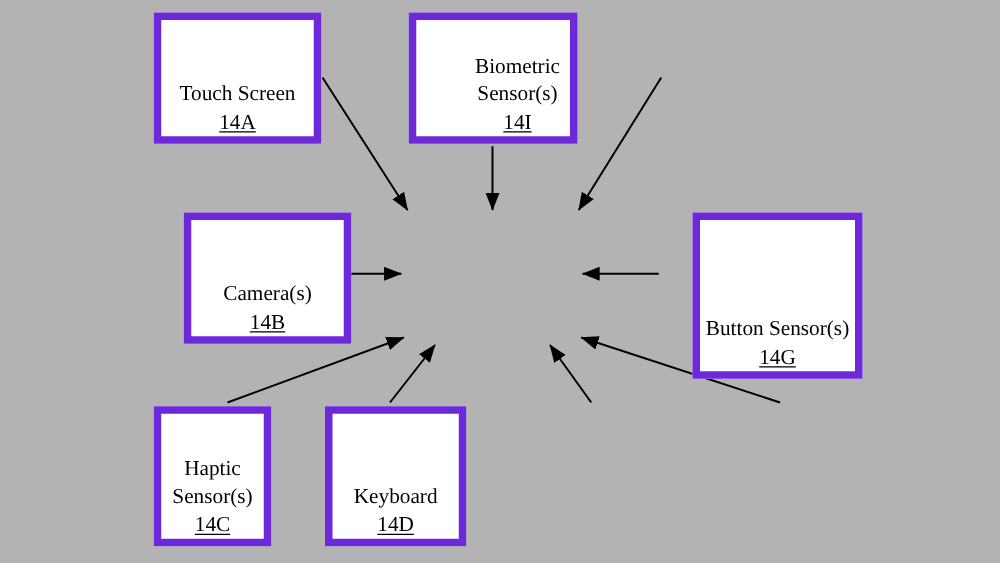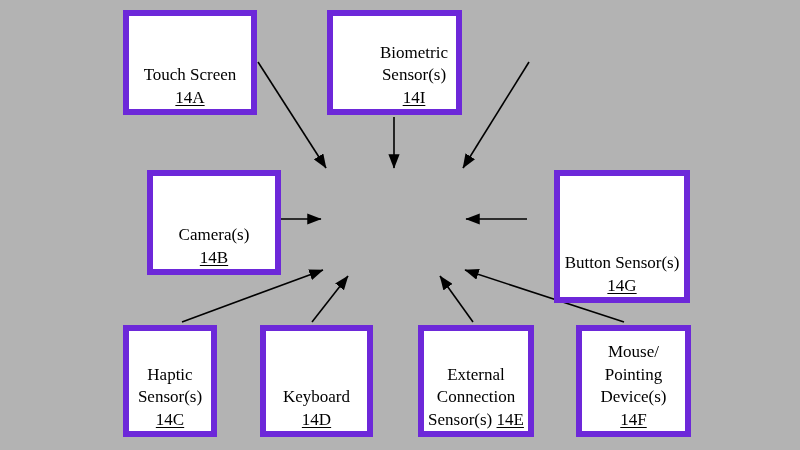--- a/index.html
+++ b/index.html
@@ -80,20 +80,14 @@
   </div>
   <div class="node" style="left: 529px; top: 170px; width: 136px; height: 133px; margin-left: 25px;">
     <span class="label">Button Sensor(s) <br><span class="ref">14G</span></span>
   </div>
   <div class="node" style="left: 123px; top: 325px; width: 94px; height: 112px;">
     <span class="label">Haptic <br>Sensor(s) <br><span class="ref">14C</span></span>
   </div>
   <div class="node" style="left: 260px; top: 325px; width: 113px; height: 112px;">
     <span class="label">Keyboard <br><span class="ref">14D</span></span>
   </div>
-  <div class="node" style="left: 418px; top: 325px; width: 116px; height: 112px;">
-    <span class="label">External <br>Connection <br>Sensor(s) <span class="ref">14E</span></span>
-  </div>
-  <div class="node" style="left: 576px; top: 325px; width: 115px; height: 112px;">
-    <span class="label">Mouse/ <br>Pointing <br>Device(s) <span class="ref">14F</span></span>
-  </div>
 
 </div>
 
 </body></html>

